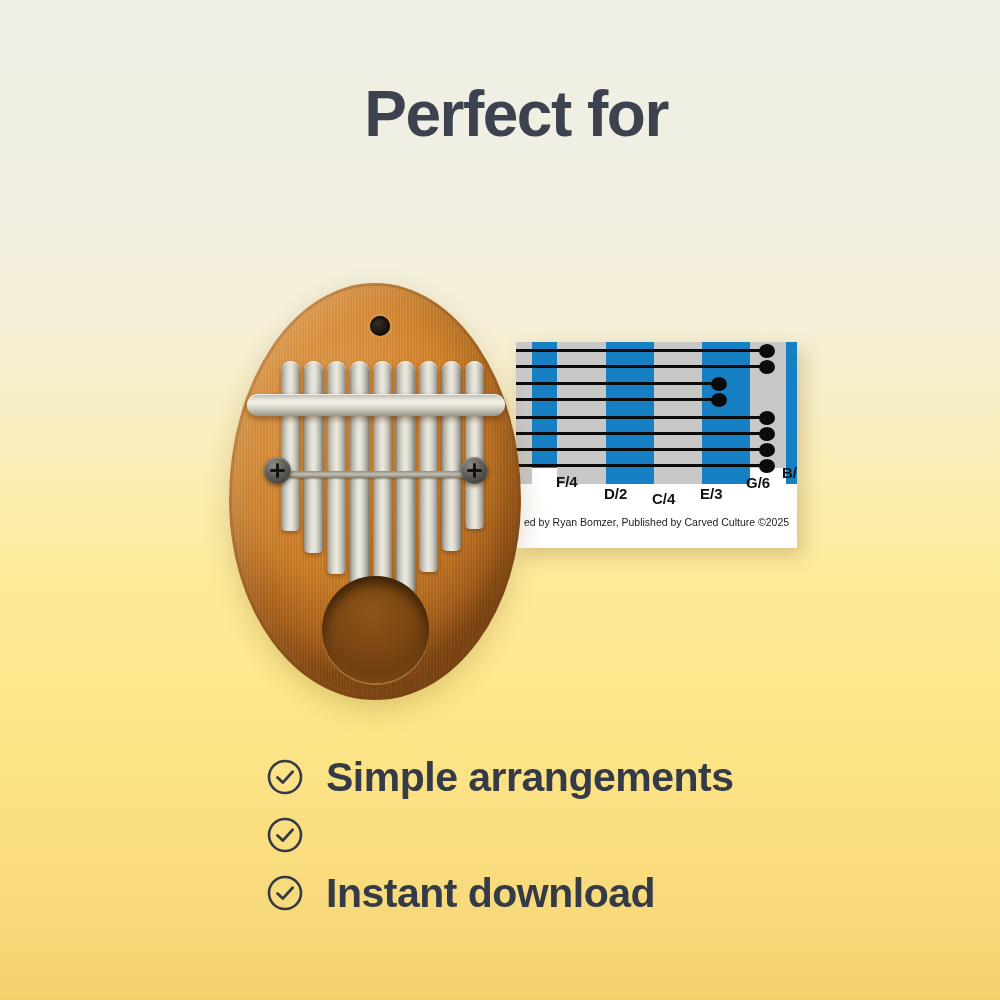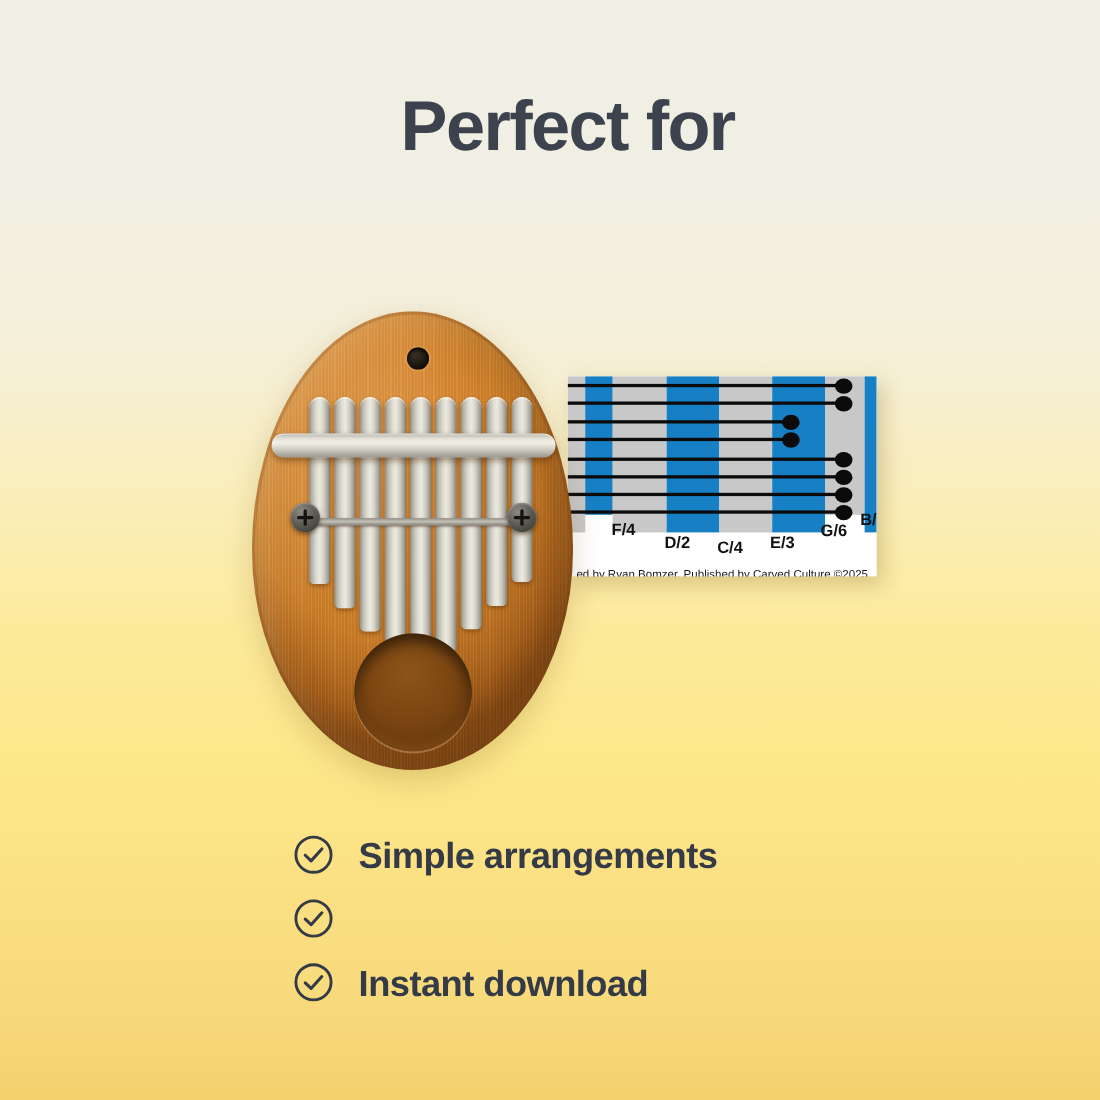--- a/index.html
+++ b/index.html
@@ -125,21 +125,21 @@
     background:#15130f; border-radius:2px;
   }
   .screw::after{ transform:rotate(90deg); }
   .screw.left{ left:35px; top:174px; }
   .screw.right{ left:232px; top:174px; }
 
   
   #tabcard{
     position:absolute;
     left:516px; top:342px;
-    width:281px; height:182px;
+    width:281px; height:206px;
     background:#ffffff;
     box-shadow:6px 8px 18px rgba(120,85,25,.26);
     z-index:3;
     overflow:hidden;
   }
   .tab-grid{
     position:absolute; left:0; top:0;
     width:281px; height:126px;
   }
   .col{
@@ -201,21 +201,21 @@
     gap:22px;
     height:58px;
   }
   .check-ico{
     flex:0 0 auto;
     width:38px; height:38px;
   }
   .check-ico svg{ display:block; }
   .check-txt{
     color:#343a46;
-    font-size:33px;
+    font-size:41px;
     font-weight:700;
     letter-spacing:-.5px;
     line-height:1;
   }
 </style>
 </head>
 <body>
 
 <div id="stage">
 

